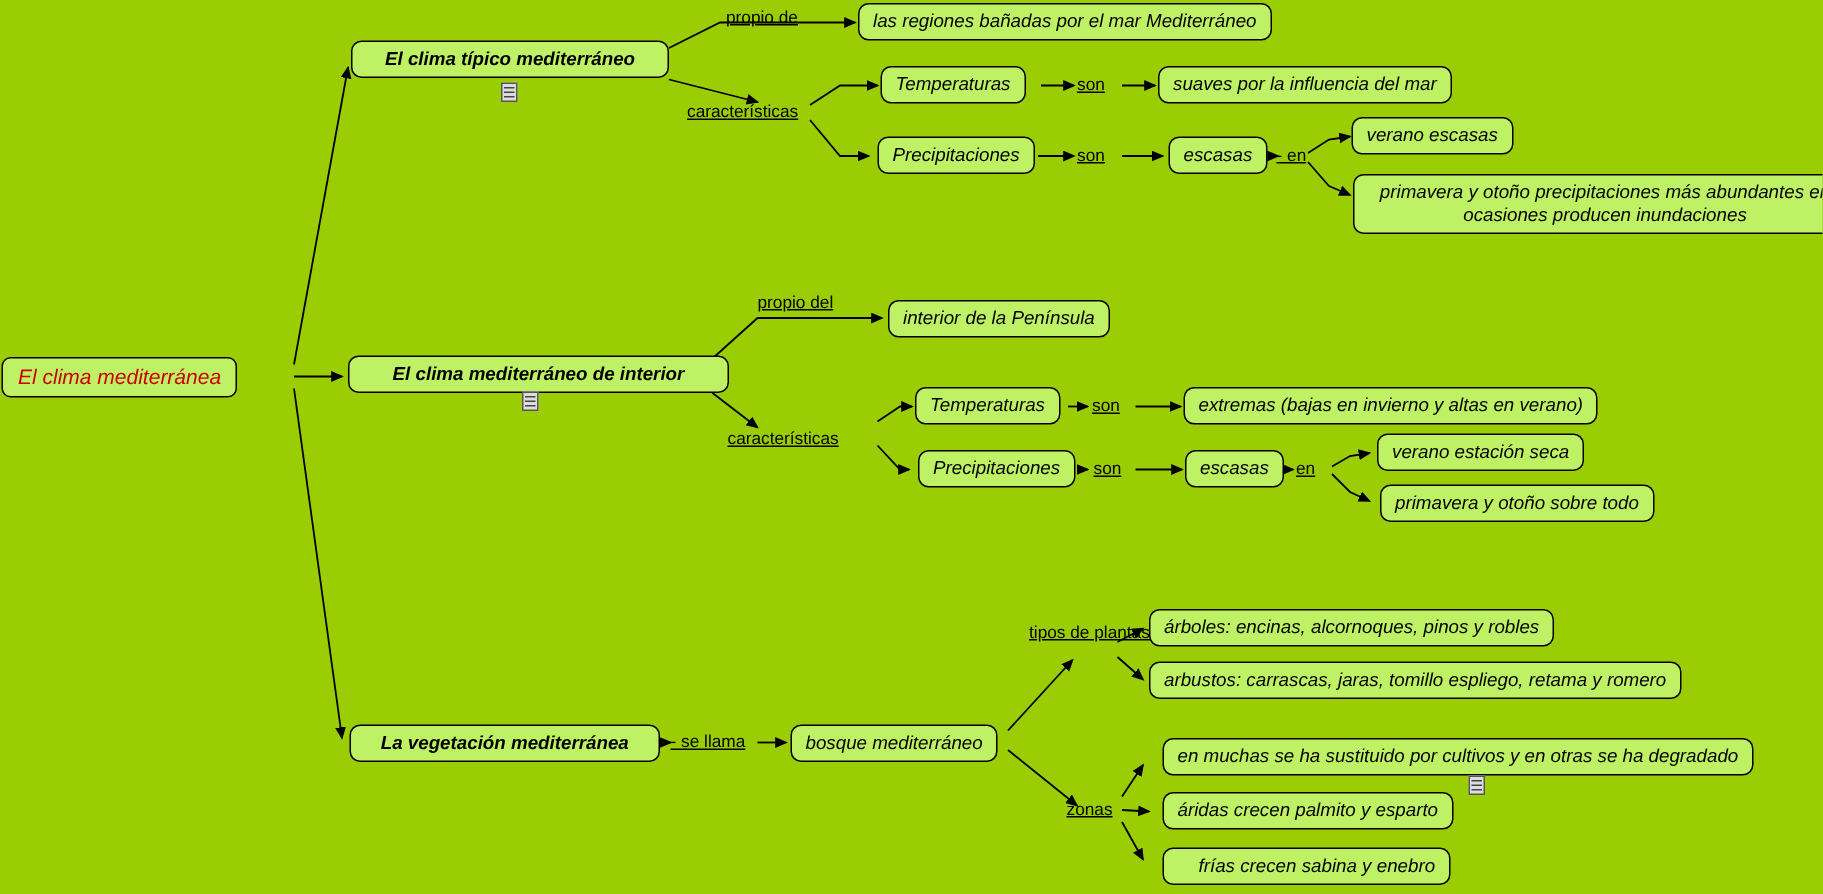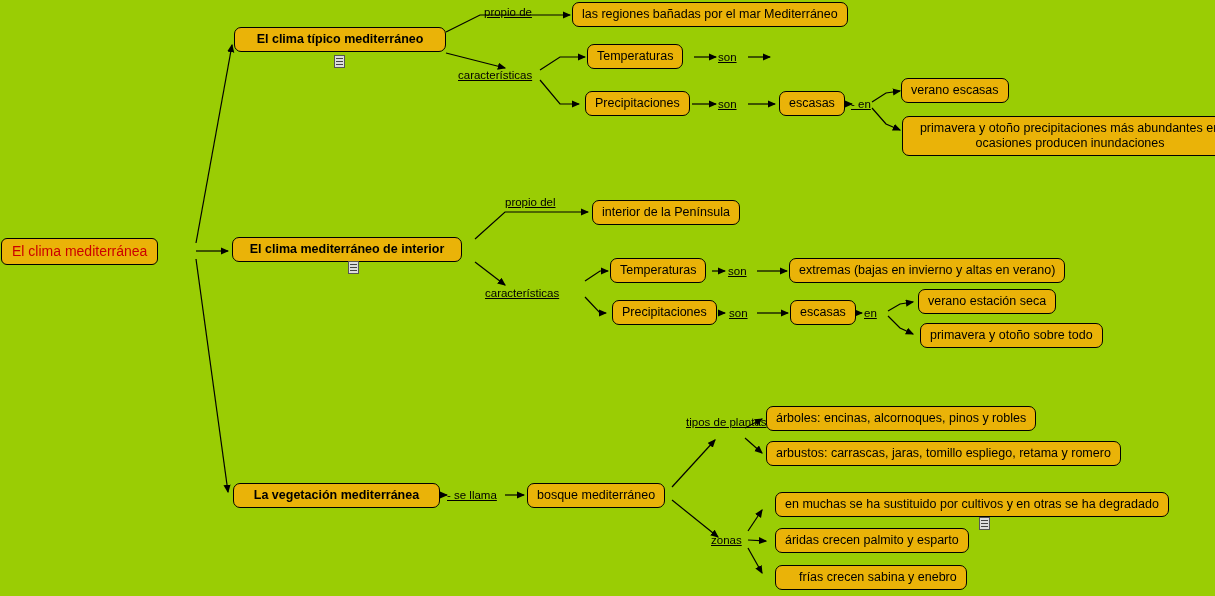--- a/index.html
+++ b/index.html
@@ -23,29 +23,30 @@
   svg#links {
     position: absolute;
     left: 0; top: 0;
     width: 1215px;
     height: 596px;
     pointer-events: none;
   }
   .node {
     position: absolute;
     box-sizing: border-box;
-    background: #eab308;
+    background: #bef264;
     border: 1px solid #000000;
     border-radius: 7px;
     color: #000000;
     font-size: 12.5px;
     line-height: 15px;
     padding: 4px 9px;
     white-space: nowrap;
     text-align: center;
+    font-style: italic;
   }
   .node.multiline {
     white-space: normal;
   }
   .node.bold {
     font-weight: bold;
     font-size: 12.5px;
   }
   .node.root {
     color: #CC0000;
@@ -138,29 +139,30 @@
   <div class="node bold" style="left:234px; top:27px; width:212px;">El clima típico mediterráneo</div>
   <div class="noteicon" style="left:334px; top:55px;"></div>
 
   <div class="linklabel" style="left:484px; top:6px;">propio de</div>
   <div class="node" style="left:572px; top:2px;">las regiones bañadas por el mar Mediterráneo</div>
 
   <div class="linklabel" style="left:458px; top:69px;">características</div>
 
   <div class="node" style="left:587px; top:44px;">Temperaturas</div>
   <div class="linklabel" style="left:718px; top:51px;">son</div>
+  <div class="node" style="left:772px; top:44px;">suaves por la influencia del mar</div>
 
   <div class="node" style="left:585px; top:91px;">Precipitaciones</div>
   <div class="linklabel" style="left:718px; top:98px;">son</div>
   <div class="node" style="left:779px; top:91px;">escasas</div>
   <div class="linklabel" style="left:851px; top:98px;">- en</div>
   <div class="node" style="left:901px; top:78px;">verano escasas</div>
   <div class="node multiline" style="left:902px; top:116px; width:336px; text-align:center;">primavera y otoño precipitaciones más abundantes en ocasiones producen inundaciones</div>
 
-  <div class="node bold" style="left:232px; top:237px; width:230px;">El clima mediterráneo de interior</div>
+  <div class="node bold" style="left:232px; top:237px; width:254px;">El clima mediterráneo de interior</div>
   <div class="noteicon" style="left:348px; top:261px;"></div>
 
   <div class="linklabel" style="left:505px; top:196px;">propio del</div>
   <div class="node" style="left:592px; top:200px;">interior de la Península</div>
 
   <div class="linklabel" style="left:485px; top:287px;">características</div>
 
   <div class="node" style="left:610px; top:258px;">Temperaturas</div>
   <div class="linklabel" style="left:728px; top:265px;">son</div>
   <div class="node" style="left:789px; top:258px;">extremas (bajas en invierno y altas en verano)</div>

